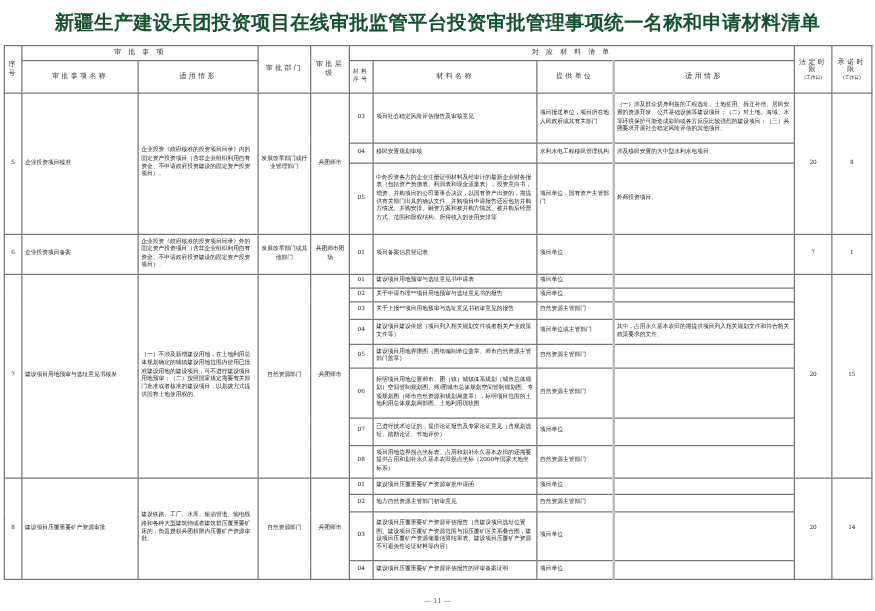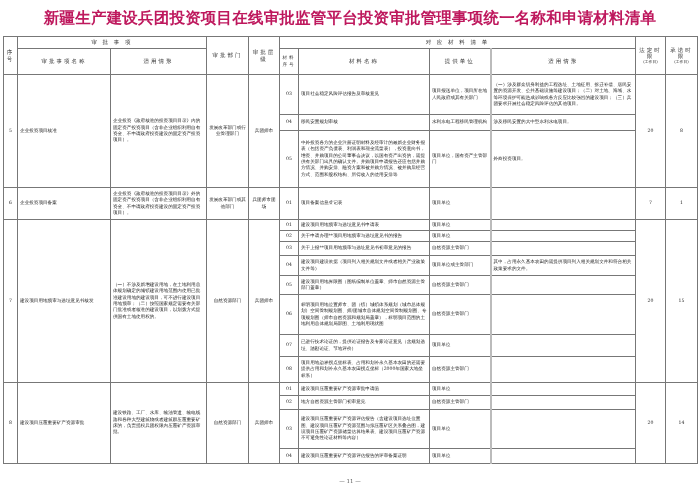--- a/index.html
+++ b/index.html
@@ -1,17 +1,17 @@
 <!DOCTYPE html>
 <html><head>
 <meta charset="utf-8">
 <style>
   html, body { margin:0; padding:0; background:#fff; }
   body { width:700px; height:489px; overflow:hidden; font-family:"DejaVu Serif","Liberation Serif",serif; color:#222; }
-  .title { position:absolute; left:0; top:8px; width:700px; text-align:center; font-size:15.5px; font-weight:bold; letter-spacing:0.2px; color:#be185d; }
+  .title { position:absolute; left:0; top:8px; width:700px; text-align:center; font-size:15.5px; font-weight:bold; letter-spacing:0.2px; color:#14532d; }
   table.grid { position:absolute; left:3px; top:36px; width:694px; border-collapse:collapse; table-layout:fixed; }
   table.grid td, table.grid th { border:1px solid #777; padding:1px 2px; font-size:4.6px; line-height:6.3px; vertical-align:middle; font-weight:normal; overflow:hidden; }
   table.grid th { font-size:5.5px; text-align:center; letter-spacing:2px; color:#333; }
   th.small { letter-spacing:0; font-size:5.5px; }
   th .sub { display:block; font-size:3.8px; letter-spacing:0; line-height:5px; }
   td.c { text-align:center; }
   td.l { text-align:left; }
   td.num { text-align:center; font-size:5px; }
   .footer { position:absolute; left:0; top:478px; width:700px; text-align:center; font-size:5.5px; color:#555; }
   .dbl-left { border-left:2px solid #bbb !important; }

